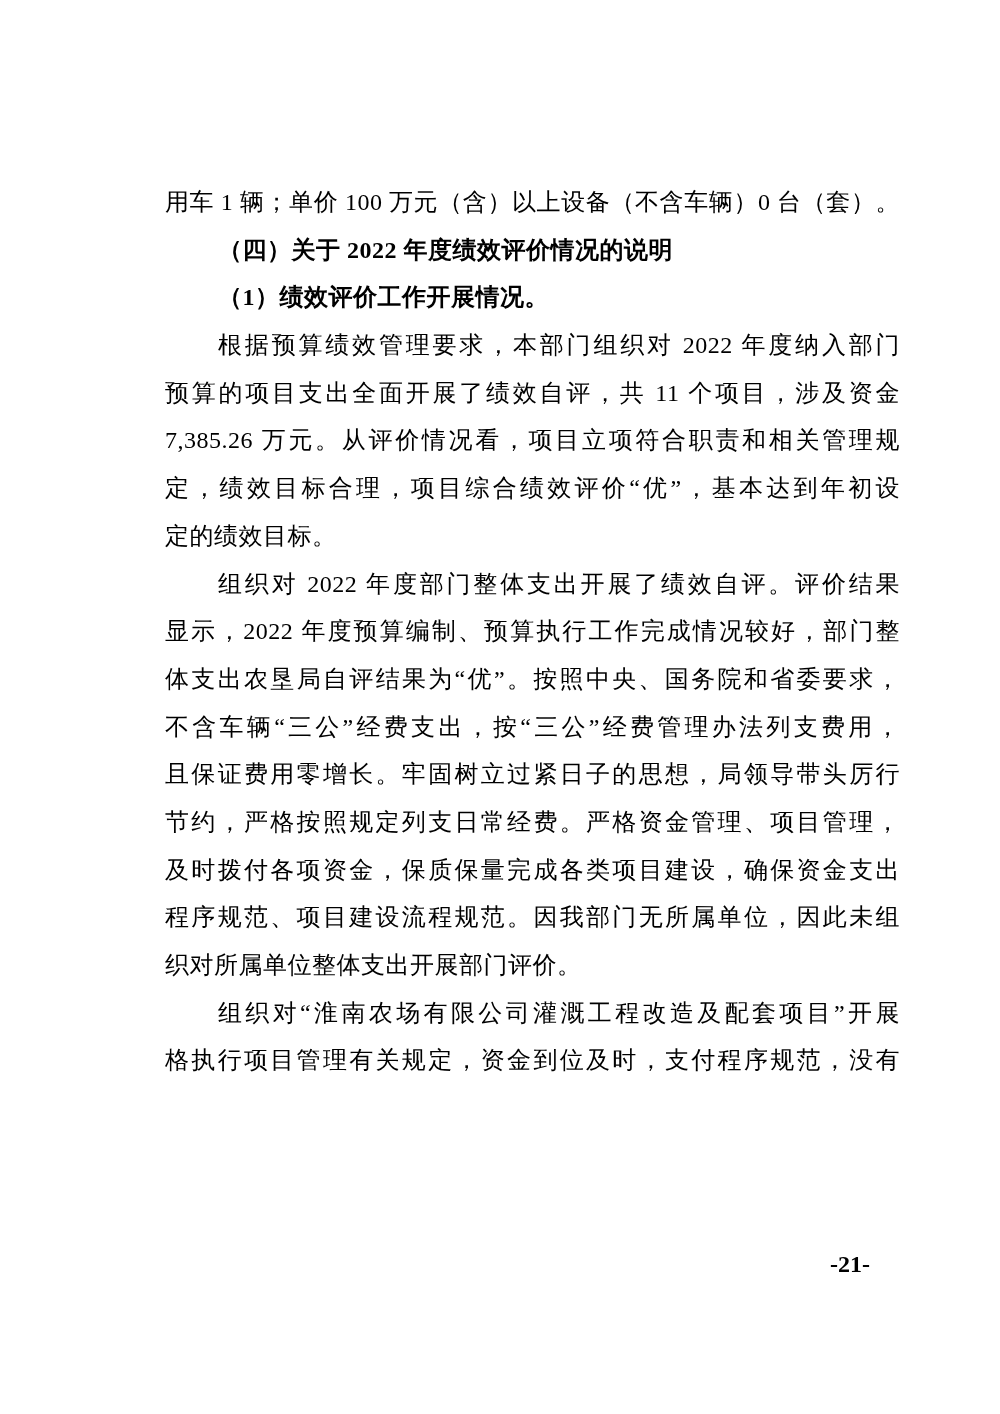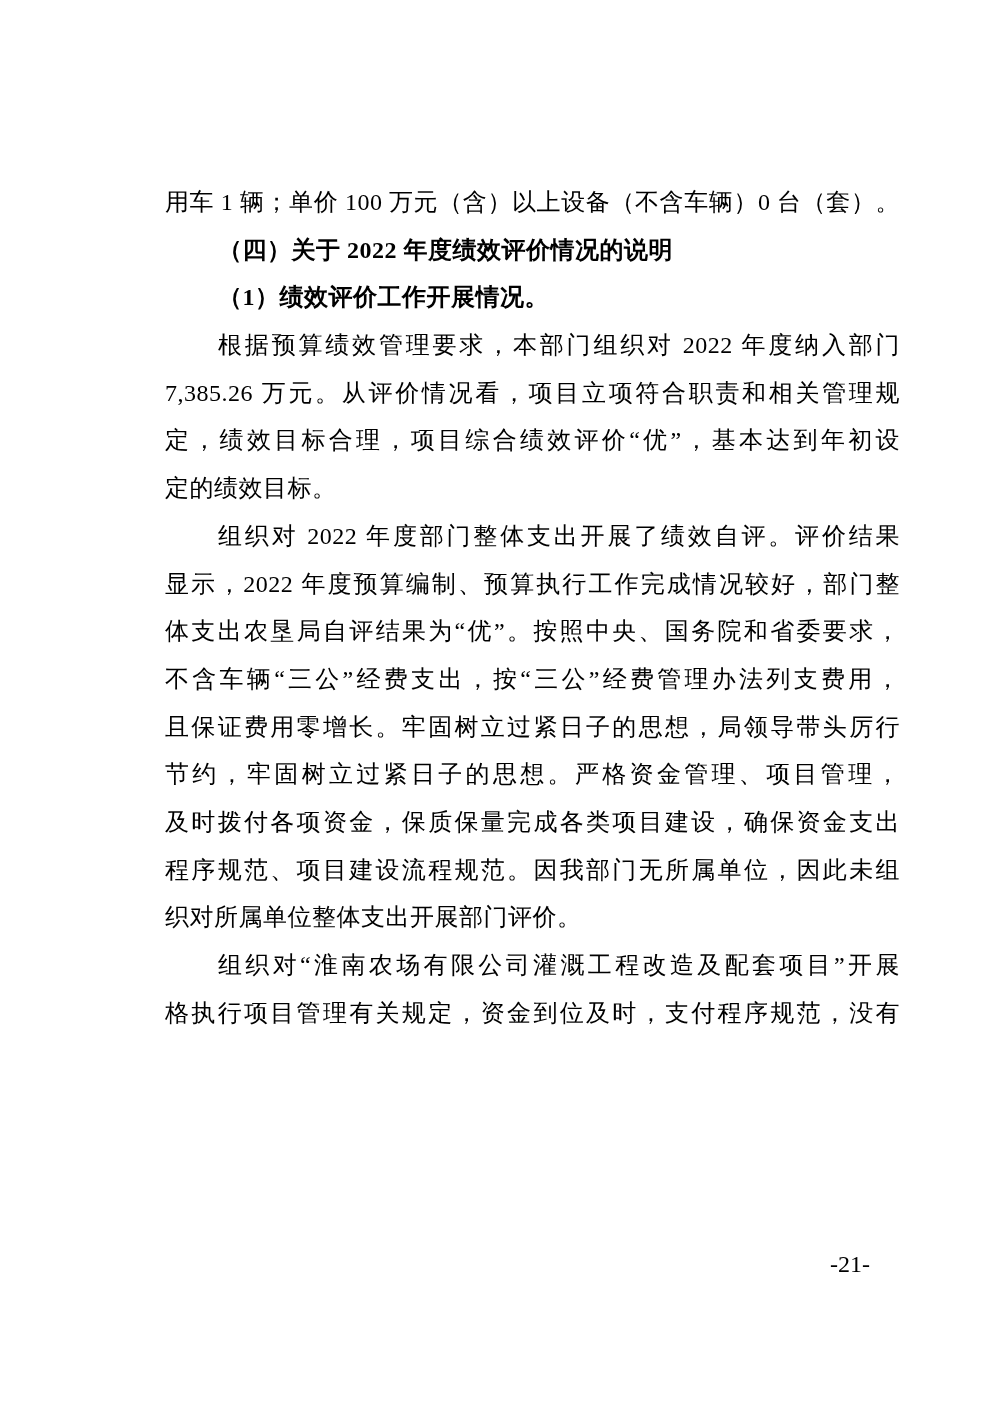--- a/index.html
+++ b/index.html
@@ -48,40 +48,42 @@
     text-indent: 53px;
   }
   .pagenum {
     position: absolute;
     right: 130px;
     top: 1248px;
     height: 32px;
     line-height: 32px;
     font-size: 24px;
     text-align: right;
+    font-weight: bold;
   }
 </style>
 </head>
 <body>
 
 <div class="page">
   <div class="textblock" id="textblock">
       <div class="line">用车 1 辆；单价 100 万元（含）以上设备（不含车辆）0 台（套）。</div>
       <div class="line bold indent nojust">（四）关于 2022 年度绩效评价情况的说明</div>
       <div class="line bold indent nojust">（1）绩效评价工作开展情况。</div>
       <div class="line indent">根据预算绩效管理要求，本部门组织对 2022 年度纳入部门</div>
+      <div class="line">预算的项目支出全面开展了绩效自评，共 11 个项目，涉及资金</div>
       <div class="line">7,385.26 万元。从评价情况看，项目立项符合职责和相关管理规</div>
       <div class="line">定，绩效目标合理，项目综合绩效评价“优”，基本达到年初设</div>
       <div class="line nojust">定的绩效目标。</div>
       <div class="line indent">组织对 2022 年度部门整体支出开展了绩效自评。评价结果</div>
       <div class="line">显示，2022 年度预算编制、预算执行工作完成情况较好，部门整</div>
       <div class="line">体支出农垦局自评结果为“优”。按照中央、国务院和省委要求，</div>
       <div class="line">不含车辆“三公”经费支出，按“三公”经费管理办法列支费用，</div>
       <div class="line">且保证费用零增长。牢固树立过紧日子的思想，局领导带头厉行</div>
-      <div class="line">节约，牢固树立过紧日子的思想。严格资金管理、项目管理，</div>
+      <div class="line">节约，严格按照规定列支日常经费。严格资金管理、项目管理，</div>
       <div class="line">及时拨付各项资金，保质保量完成各类项目建设，确保资金支出</div>
       <div class="line">程序规范、项目建设流程规范。因我部门无所属单位，因此未组</div>
       <div class="line nojust">织对所属单位整体支出开展部门评价。</div>
       <div class="line indent">组织对“淮南农场有限公司灌溉工程改造及配套项目”开展</div>
       <div class="line">格执行项目管理有关规定，资金到位及时，支付程序规范，没有</div>
     </div>
   <div class="pagenum">-21-</div>
 </div>
 
 </body></html>

